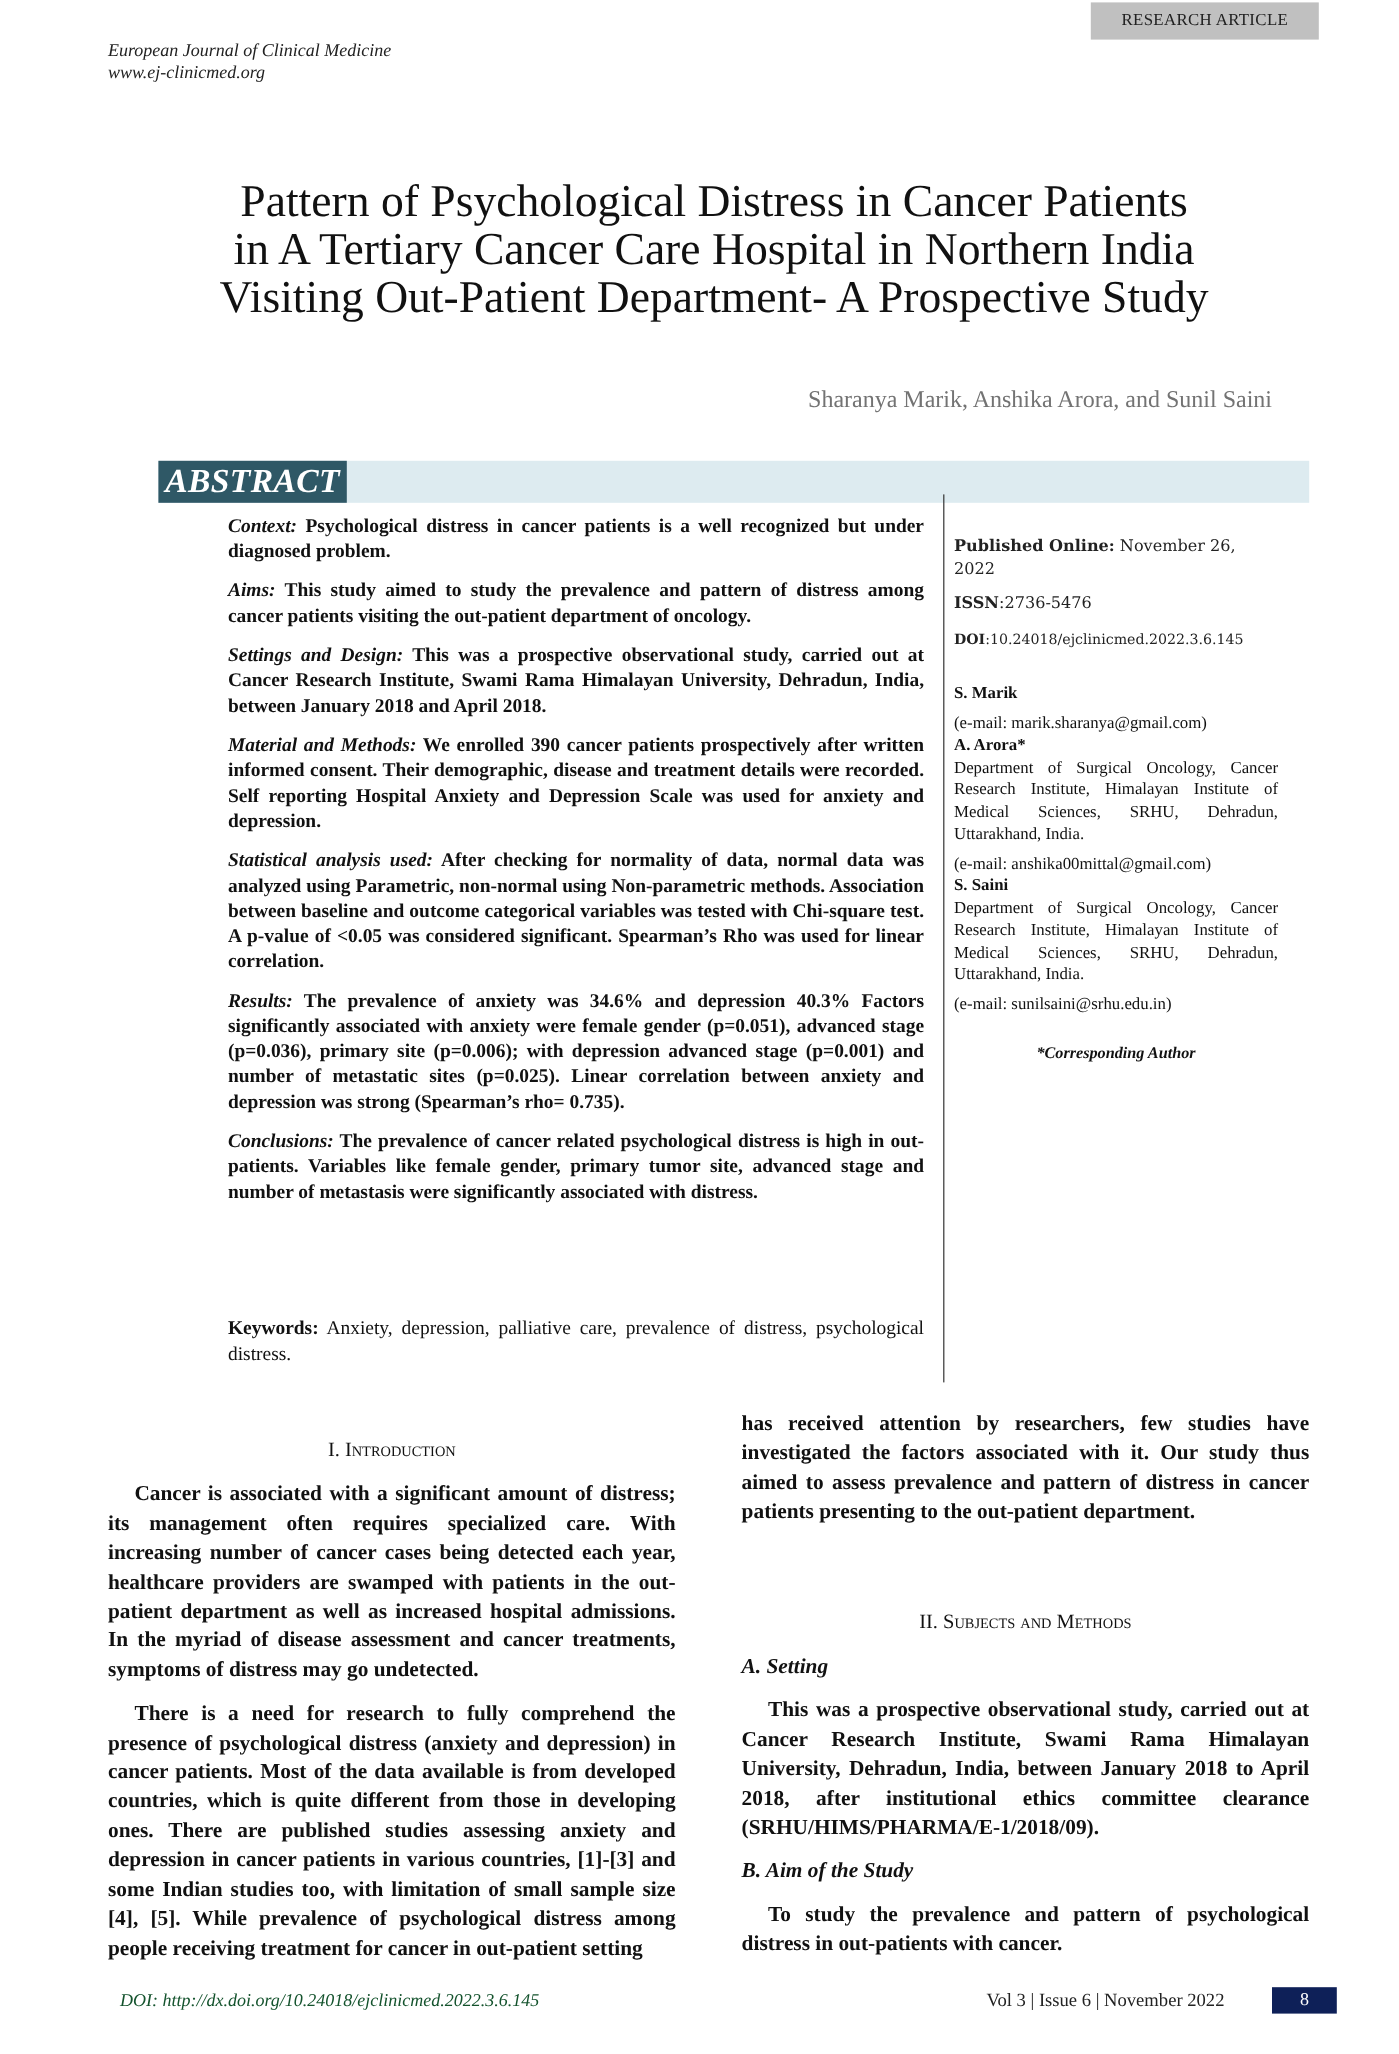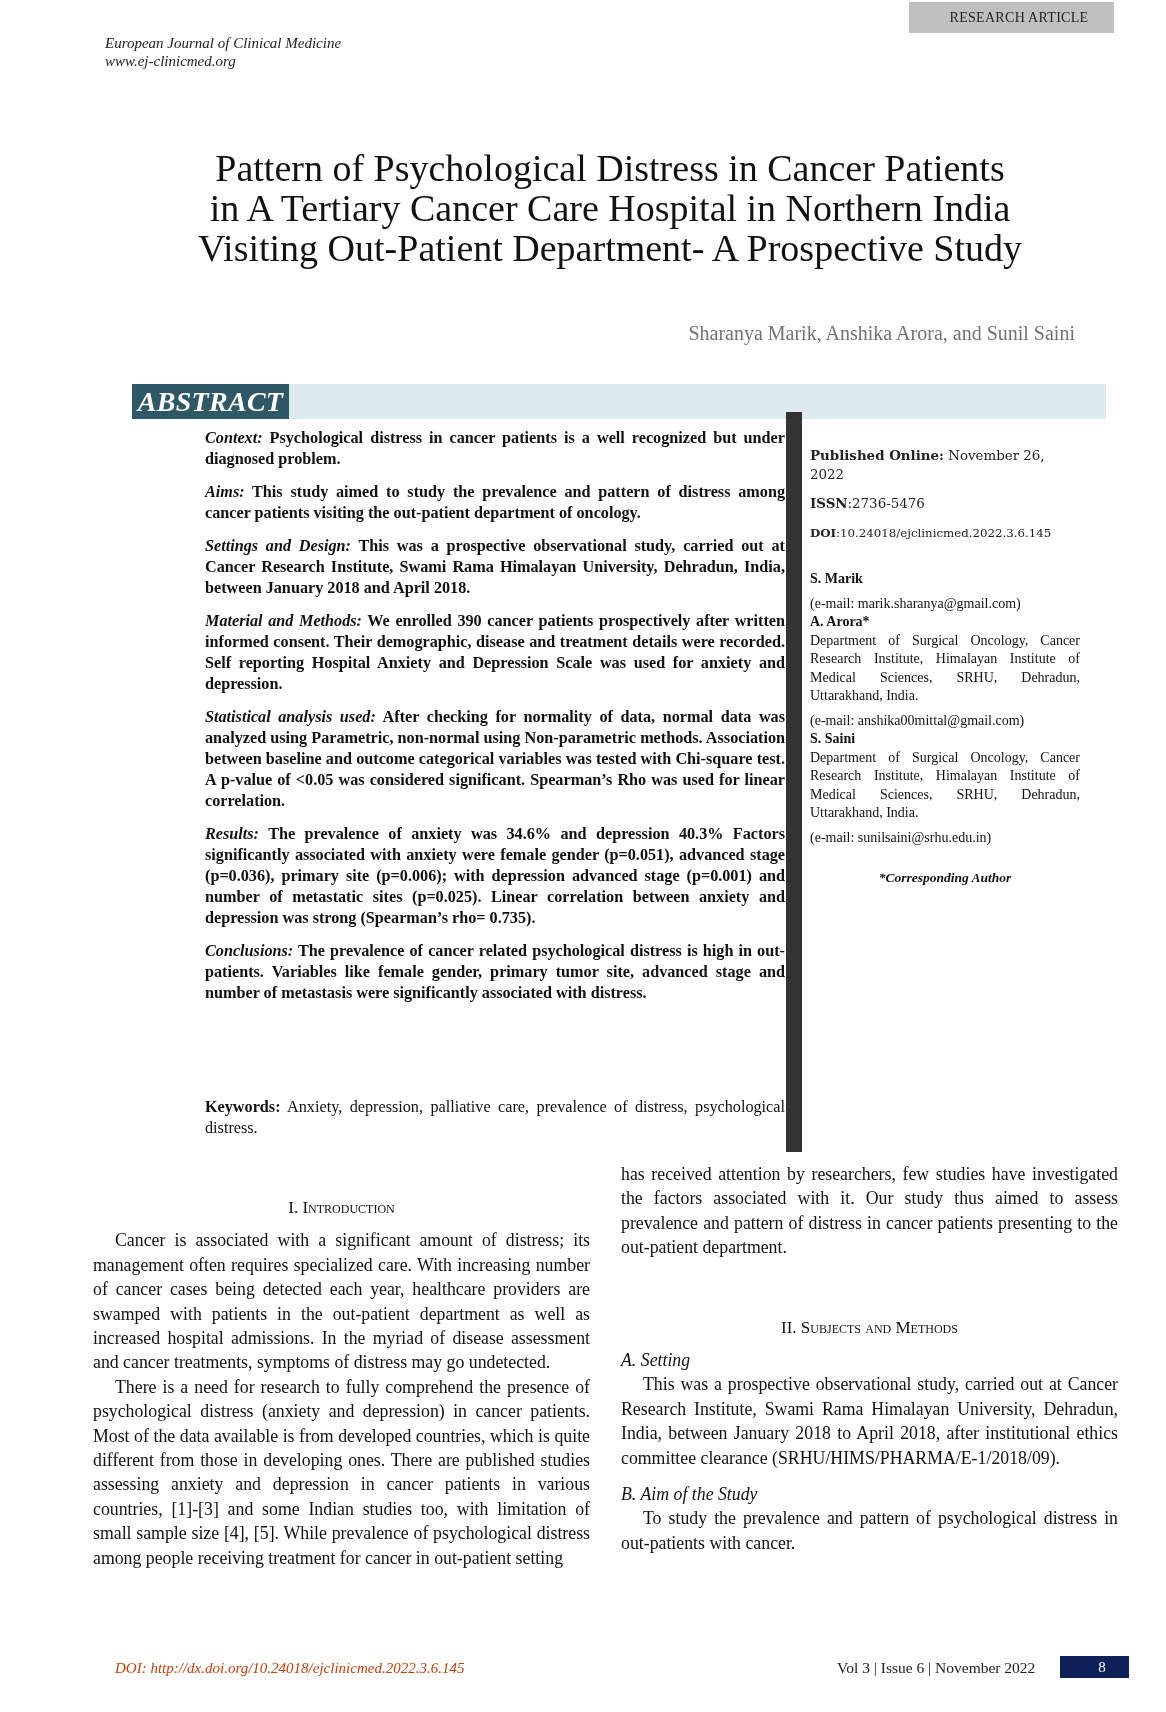--- a/index.html
+++ b/index.html
@@ -1,18 +1,18 @@
 <!DOCTYPE html>
 <html><head>
 <meta charset="utf-8">
 <style>
   html, body { margin: 0; padding: 0; background: #ffffff; }
   body { width: 1166px; height: 1712px; position: relative; overflow: hidden;
          font-family: "Liberation Serif", "DejaVu Serif", serif; color: #111; }
-  .abs { position: absolute; padding-left: 15px; }
+  .abs { position: absolute; }
 
   
   .badge { left: 909px; top: 2px; width: 190px; height: 31px; background: #c0c0c0;
            font-size: 14px; letter-spacing: 0.3px; display: flex; align-items: center; justify-content: center;
            color: #222; }
   .journal { left: 90px; top: 34px; font-size: 15px; font-style: italic; line-height: 18px; color: #222; }
 
   
   .title { left: 130px; top: 148px; width: 930px; text-align: center; font-size: 38px; line-height: 40px; color: #111; }
   .authors { left: 130px; top: 322px; width: 930px; text-align: right; font-size: 20px; color: #737373; }
@@ -39,29 +39,29 @@
   .side .row { margin-bottom: 10px; }
   .side .doi { font-size: 11.8px; }
   .side .author { margin-top: 28px; }
   .side .aname { font-weight: bold; }
   .side .aff { text-align: justify; }
   .side .email { margin-top: 6px; }
   .side .corr { margin-top: 22px; font-weight: bold; font-style: italic; font-size: 13.5px; text-align: center; }
 
   
   .col { font-size: 17.8px; line-height: 24.4px; text-align: justify; color: #111; }
-  .col p { margin: 0; text-indent: 22px; }
+  .col p { margin: 12px; text-indent: 22px; font-weight: bold; }
   .left-col { left: 78px; top: 1186px; width: 497px; }
   .right-col { left: 606px; top: 1162px; width: 497px; }
   .sec-head { text-align: center; font-variant: small-caps; font-size: 17px; margin: 10px 0 8px 0; }
   .sub-head { font-style: italic; margin: 6px 0 4px 0; text-indent: 0 !important; }
   .gap { height: 46px; }
 
   
-  .foot-doi { left: 100px; top: 1660px; font-size: 15px; font-style: italic; color: #c2410c; }
+  .foot-doi { left: 100px; top: 1660px; font-size: 15px; font-style: italic; color: #14532d; }
   .foot-vol { left: 822px; top: 1659px; font-size: 15.5px; color: #222; }
   .pagebox { left: 1060px; top: 1656px; width: 54px; height: 22px; background: #0e2058; color: #fff;
              font-size: 15px; display: flex; align-items: center; justify-content: center; }
 </style>
 </head>
 <body>
 
 <div class="abs badge">RESEARCH ARTICLE</div>
 <div class="abs journal">
   <div>European Journal of Clinical Medicine</div>

